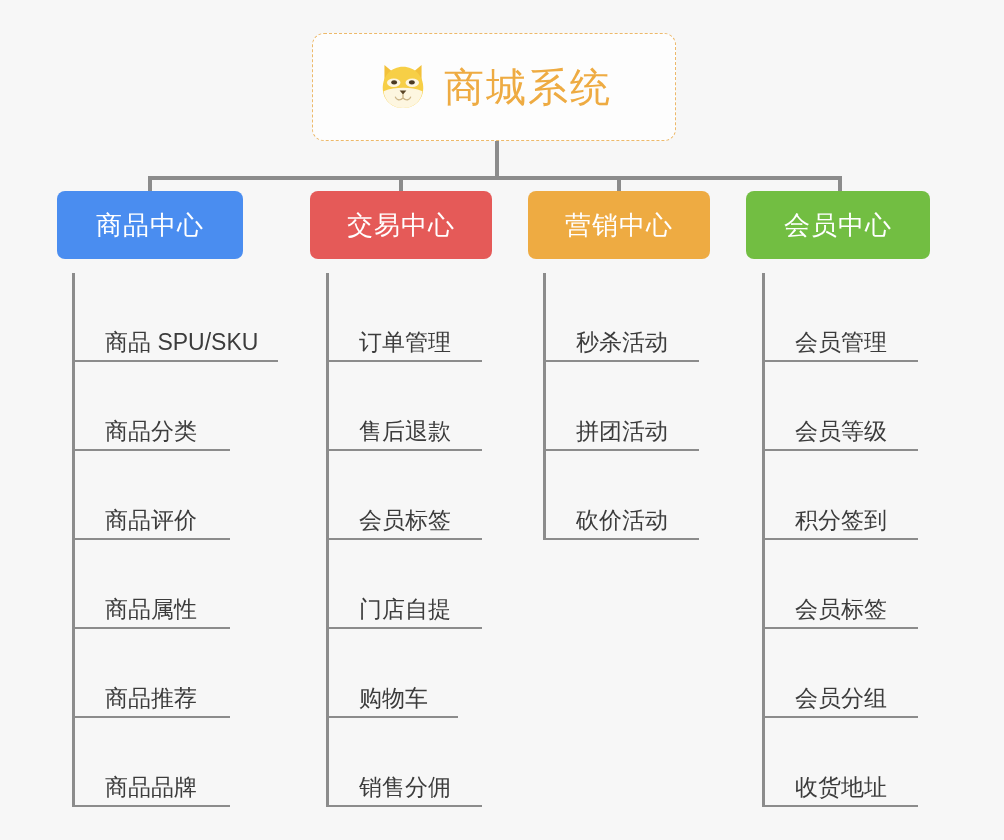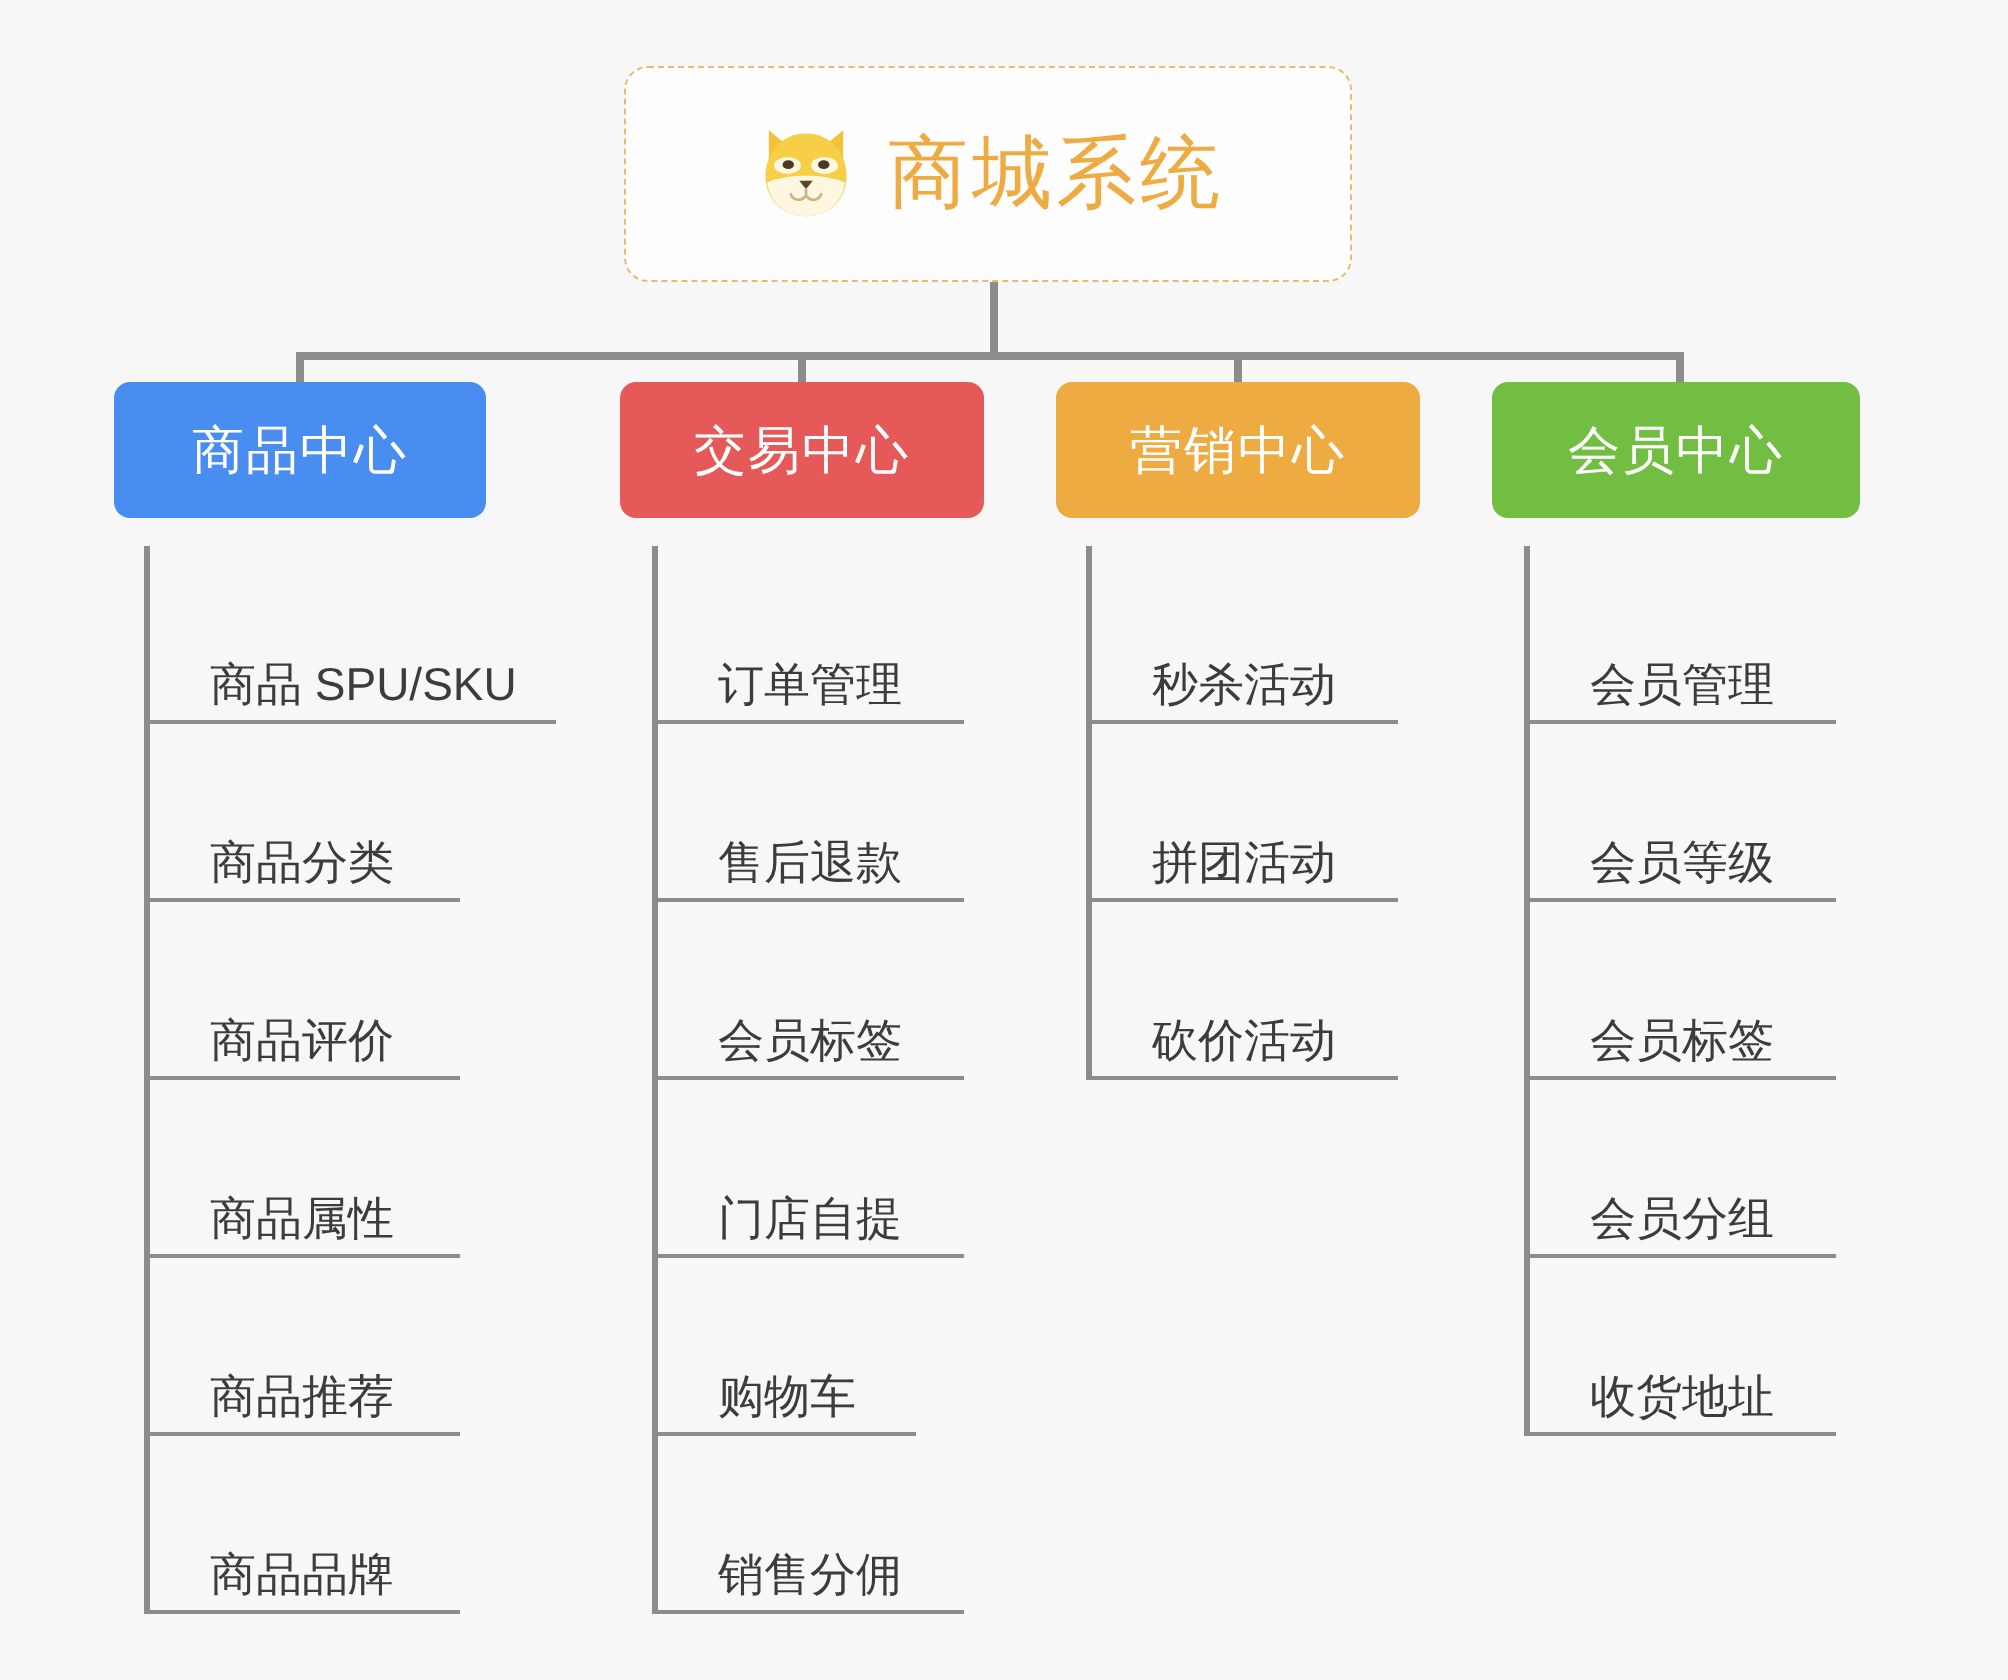--- a/index.html
+++ b/index.html
@@ -204,20 +204,23 @@
     <span>会员中心</span>
   </div>
   <div class="leaf-col" style="left:762px;">
     <div class="leaf-item" style="width:156px;">
       <span class="leaf-label">会员管理</span>
     </div>
     <div class="leaf-item" style="width:156px;">
       <span class="leaf-label">会员等级</span>
     </div>
     <div class="leaf-item" style="width:156px;">
+      <span class="leaf-label">积分签到</span>
+    </div>
+    <div class="leaf-item" style="width:156px;">
       <span class="leaf-label">会员标签</span>
     </div>
     <div class="leaf-item" style="width:156px;">
       <span class="leaf-label">会员分组</span>
     </div>
     <div class="leaf-item" style="width:156px;">
       <span class="leaf-label">收货地址</span>
     </div>
   </div>
 

